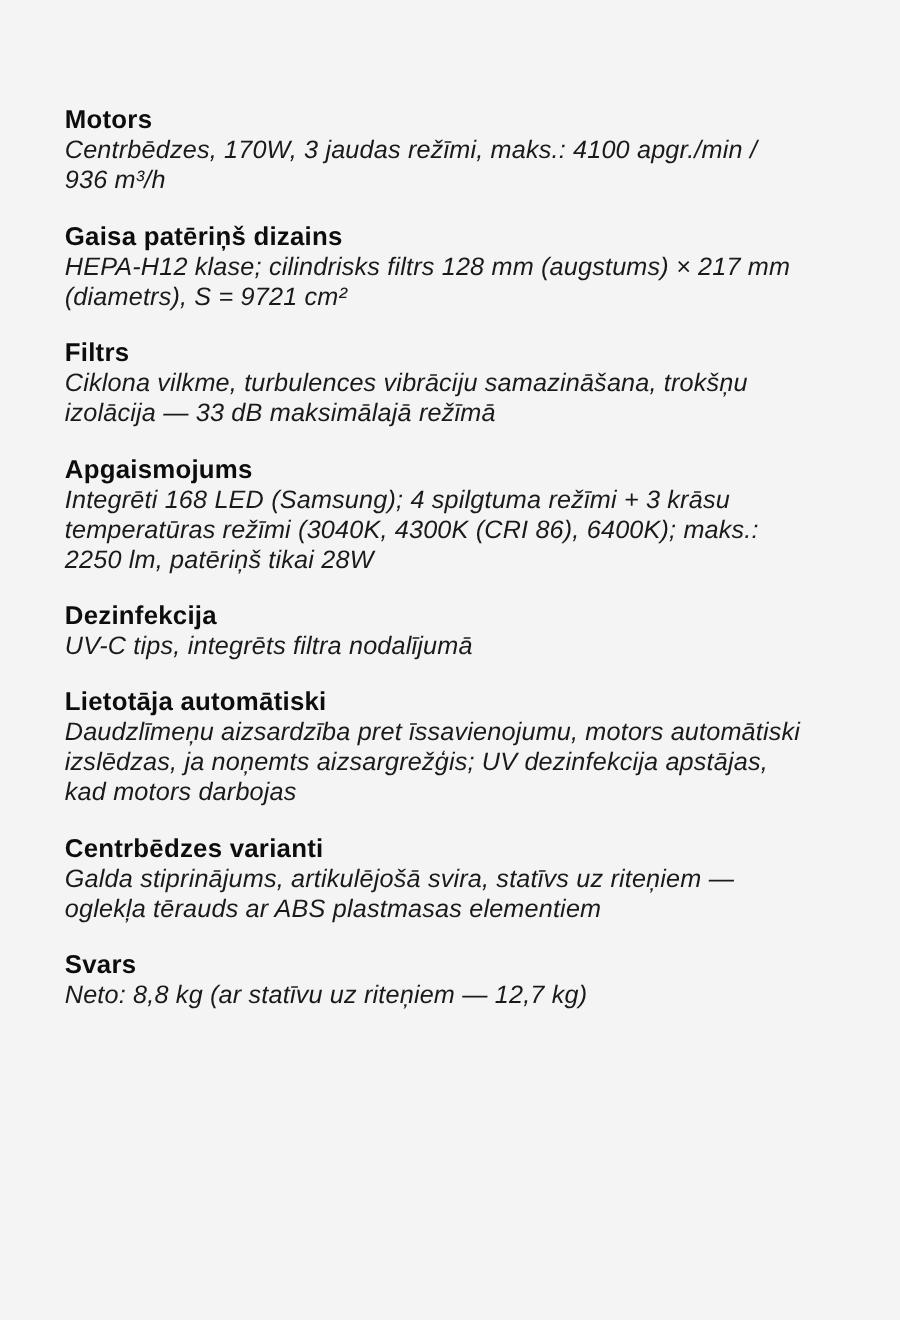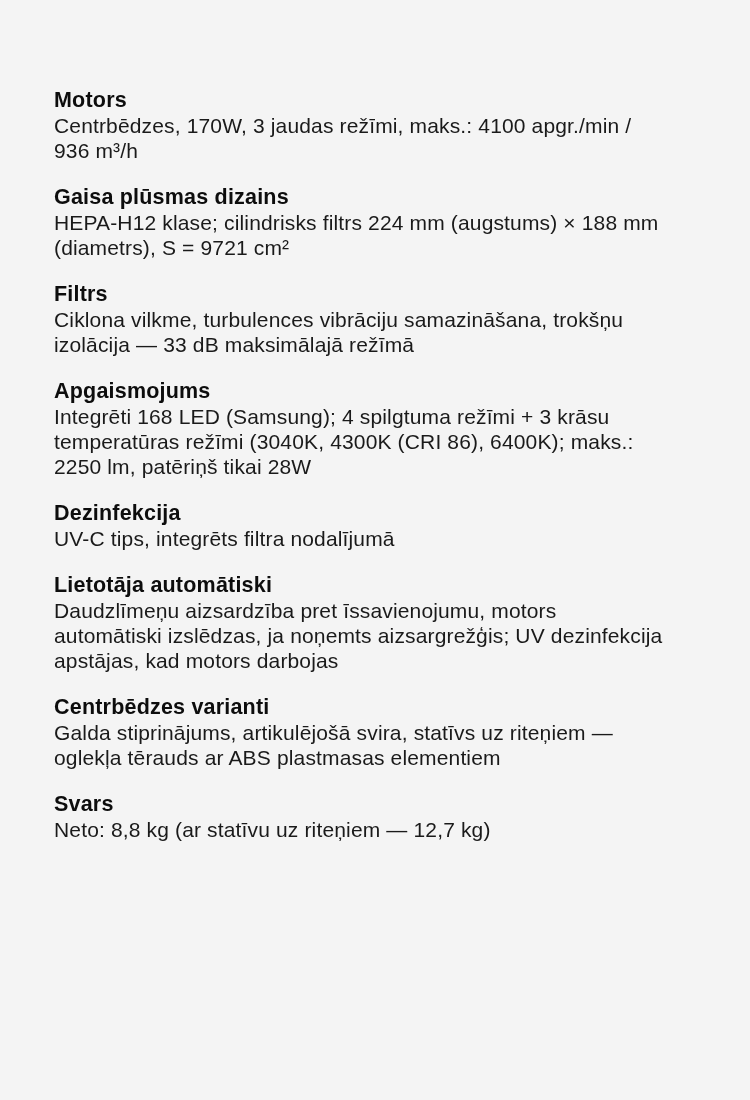--- a/index.html
+++ b/index.html
@@ -30,35 +30,36 @@
     letter-spacing: 0.2px;
     color: #0d0d0d;
   }
   .spec-body {
     font-size: 21px;
     line-height: 25px;
     letter-spacing: 0.15px;
     font-weight: 400;
     color: #1a1a1a;
     max-width: 648px;
+    font-style: italic;
   }
 </style>
 </head>
 <body>
 
 <div class="page">
 
   <div class="spec-section">
     <div class="spec-heading">Motors</div>
     <div class="spec-body">Centrbēdzes, 170W, 3 jaudas režīmi, maks.: 4100 apgr./min / 936 m³/h</div>
   </div>
 
   <div class="spec-section">
-    <div class="spec-heading">Gaisa plūsmas dizains</div>
-    <div class="spec-body">HEPA-H12 klase; cilindrisks filtrs 224 mm (augstums) × 188 mm (diametrs), S = 9721 cm²</div>
+    <div class="spec-heading">Gaisa patēriņš dizains</div>
+    <div class="spec-body">HEPA-H12 klase; cilindrisks filtrs 128 mm (augstums) × 217 mm (diametrs), S = 9721 cm²</div>
   </div>
 
   <div class="spec-section">
     <div class="spec-heading">Filtrs</div>
     <div class="spec-body">Ciklona vilkme, turbulences vibrāciju samazināšana, trokšņu izolācija — 33 dB maksimālajā režīmā</div>
   </div>
 
   <div class="spec-section">
     <div class="spec-heading">Apgaismojums</div>
     <div class="spec-body">Integrēti 168 LED (Samsung); 4 spilgtuma režīmi + 3 krāsu temperatūras režīmi (3040K, 4300K (CRI 86), 6400K); maks.: 2250 lm, patēriņš tikai 28W</div>

